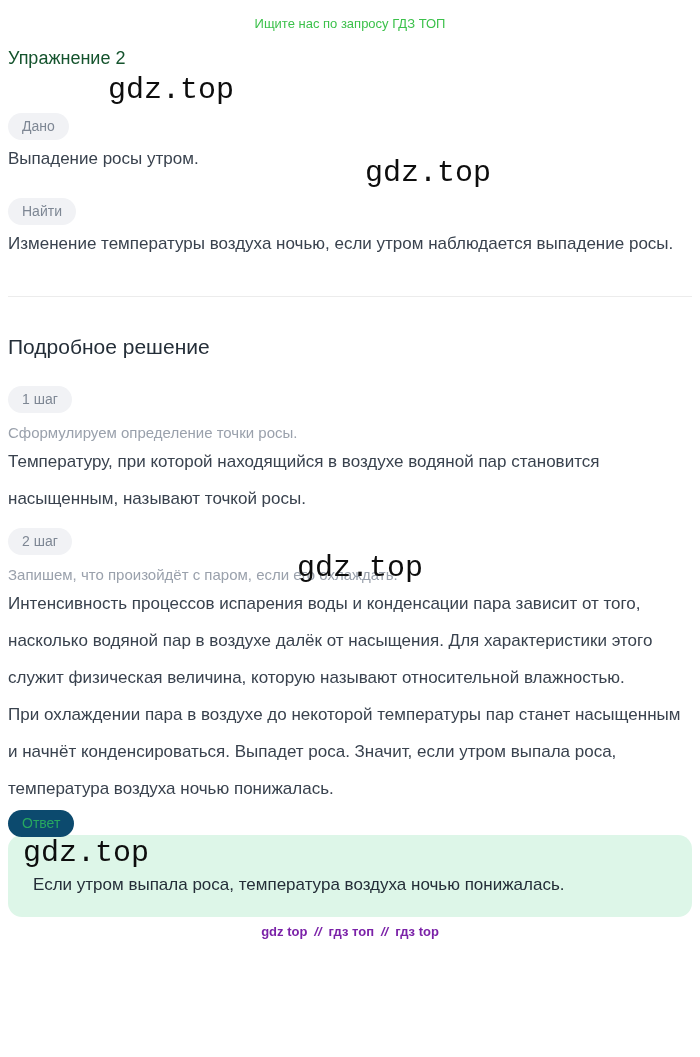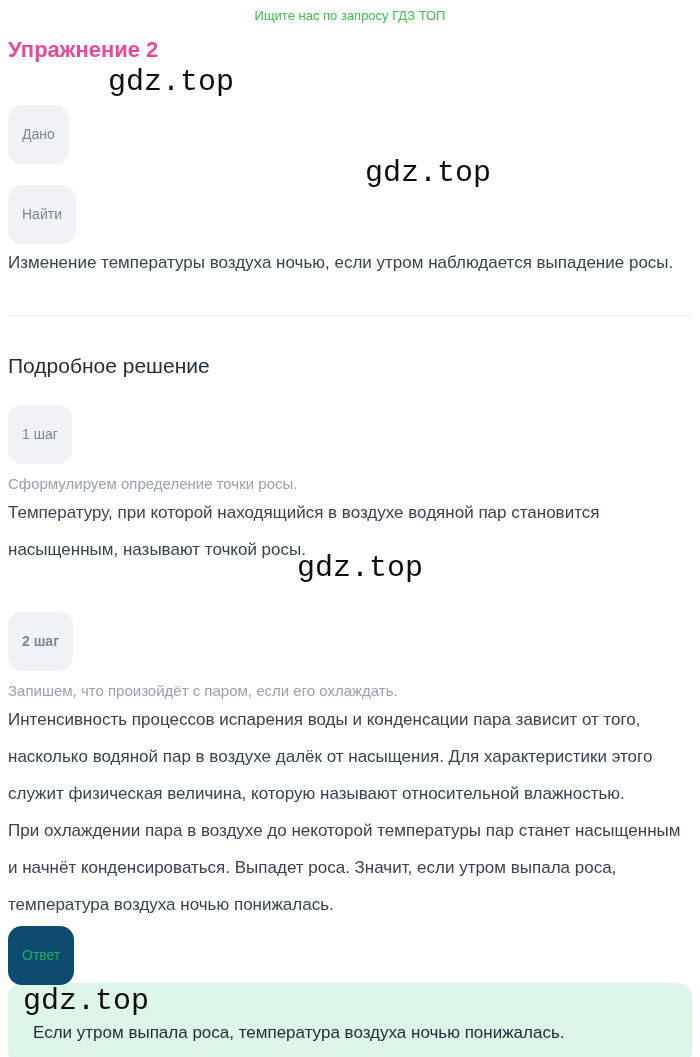--- a/index.html
+++ b/index.html
@@ -1,34 +1,34 @@
 <!DOCTYPE html>
 <html><head>
 <meta charset="utf-8">
 <style>
   html, body { margin:0; padding:0; background:#ffffff; }
   body { font-family:"Liberation Sans", sans-serif; color:#39424e; }
   .page {
     position:relative; width:700px; min-height:1057px;
     padding:0 8px; box-sizing:border-box; background:#ffffff; overflow:hidden;
   }
-  .promo { padding-top:8px; text-align:center; font-size:13px; line-height:16px; color:#3cc14b; cursor:pointer; }
-  .title { margin:13px 0 0; font-size:22px; line-height:26px; font-weight:700; color:#ec4899; }
+  .promo { padding-top:16px; text-align:center; font-size:13px; line-height:16px; color:#3cc14b; cursor:pointer; }
+  .title { margin:13px 0 0; font-size:18px; line-height:26px; font-weight:400; color:#14532d; }
   .wm { font-size:30px; line-height:34px; color:#0d0d0d; white-space:nowrap;font-family:Liberation Mono, monospace; }
   .wm-1 { margin:2px 0 0 100px; }
   .wm-2 { position:absolute; left:365px; top:156px; }
   .wm-3 { position:absolute; left:297px; top:551px; }
   .badge {
     display:inline-block; background:#f1f2f5; color:#7e8794;
-    font-size:14px; line-height:27px; padding:16px 14px; border-radius:14px;
+    font-size:14px; line-height:27px; padding:0 14px; border-radius:14px;
   }
   .badge-given  { margin-top:6px; }
   .badge-find   { margin-top:21px; }
   .badge-step1  { margin-top:27px; }
-  .badge-step2  { margin-top:44px;font-weight:bold; }
+  .badge-step2  { margin-top:11px; }
   .badge-answer { margin-top:3px; background:#0c4a6e; color:#27a860; position:relative; z-index:1; }
   p.body-text { margin:0; font-size:17px; line-height:37px; color:#39424e; }
   .p-given { margin-top:8px; }
   .p-find  { margin-top:3px; }
   .p-s1    { margin-top:8px; }
   .p-s2a   { margin-top:8px; }
   .p-s2b   { margin-top:5px; }
   .divider { margin-top:34px; border:0; border-top:1px solid #ececec; height:0; }
   .subtitle { margin:37px 0 0; font-size:21px; line-height:25px; font-weight:400; color:#242e38; }
   .hint { margin:10px 0 0; font-size:15px; line-height:20px; color:#9aa1ac; }
@@ -49,20 +49,21 @@
 
   <div class="promo">Ищите нас по запросу ГДЗ ТОП</div>
 
   <h1 class="title">Упражнение 2</h1>
 
   <div class="wm wm-1">gdz.top</div>
 
   <div>
     <span class="badge badge-given">Дано</span>
   </div>
+  <p class="body-text p-given">Выпадение росы утром.</p>
 
   <div class="wm wm-2">gdz.top</div>
 
   <div>
     <span class="badge badge-find">Найти</span>
   </div>
   <p class="body-text p-find">Изменение температуры воздуха ночью, если утром наблюдается выпадение росы.</p>
 
   <hr class="divider">
 

